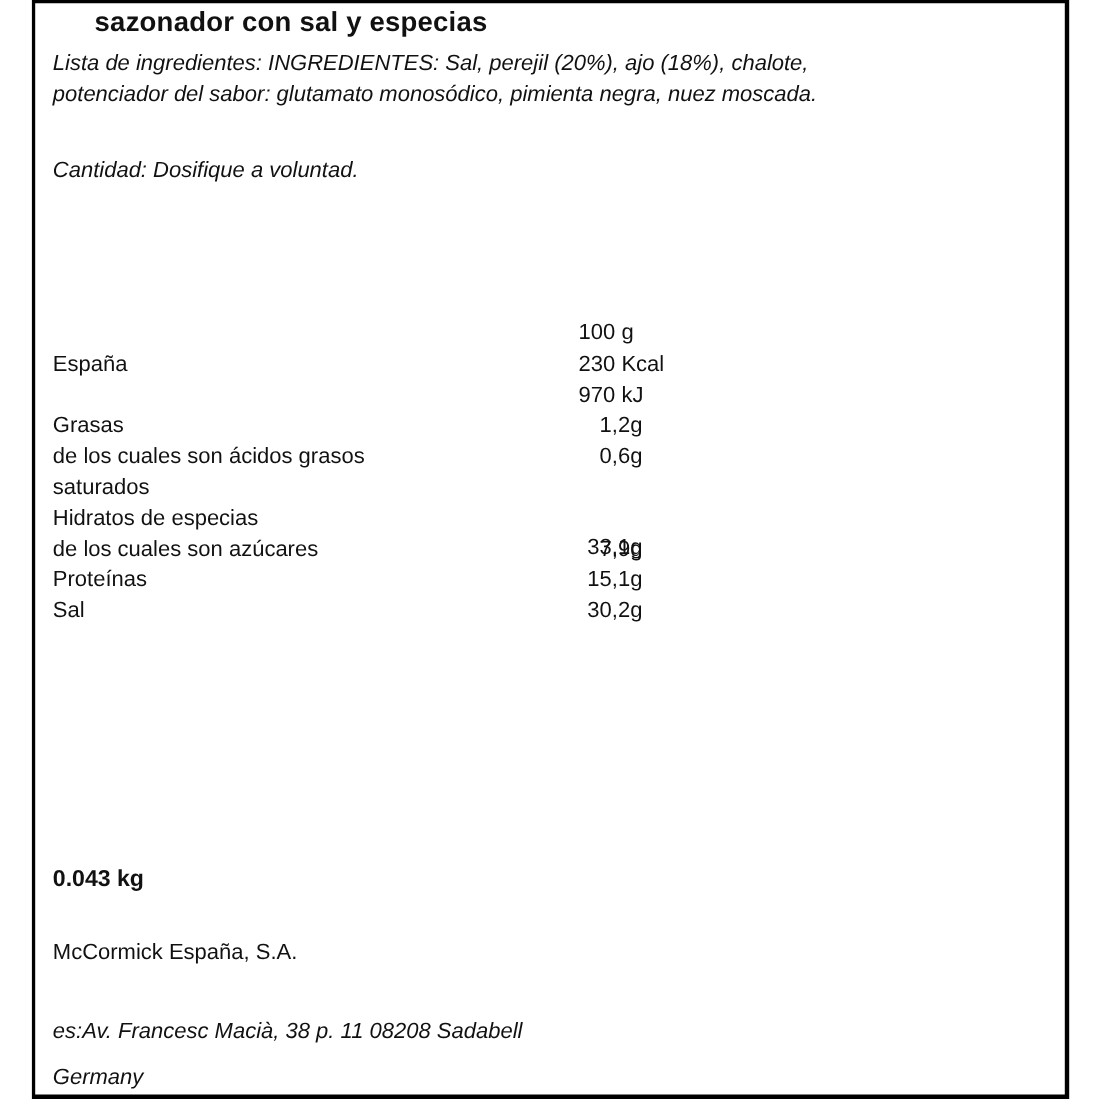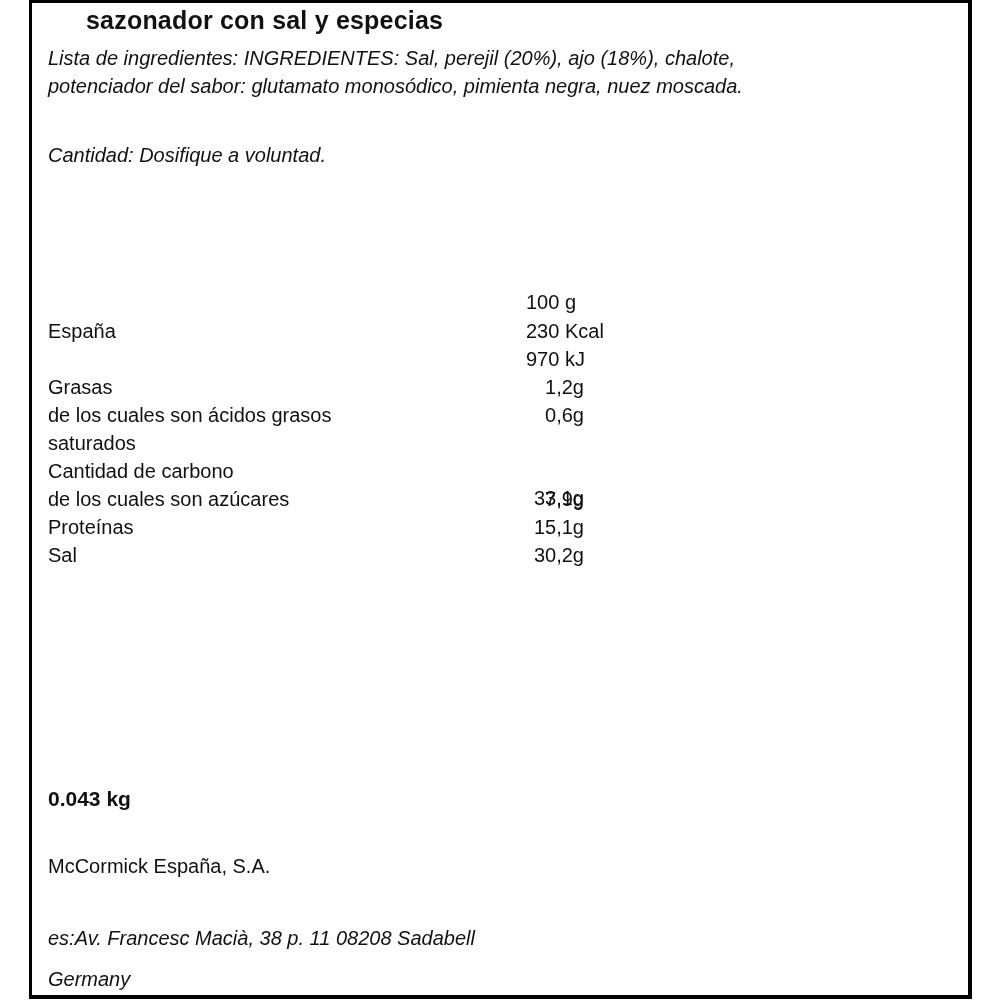--- a/index.html
+++ b/index.html
@@ -99,21 +99,21 @@
   <div class="nut-value" style="left:526px; top:345px;">970 kJ</div>
 
   <div class="nut-label" style="top:373px;">Grasas</div>
   <div class="nut-value val-right" style="top:373px;">1,2g</div>
 
   <div class="nut-label" style="top:401px;">de los cuales son ácidos grasos</div>
   <div class="nut-value val-right" style="top:401px;">0,6g</div>
 
   <div class="nut-label" style="top:429px;">saturados</div>
 
-  <div class="nut-label" style="top:457px;">Cantidad de carbono</div>
+  <div class="nut-label" style="top:457px;">Hidratos de especias</div>
   <div class="nut-value val-right" style="top:436px;margin-top:48px;">33,1g</div>
 
   <div class="nut-label" style="top:485px;">de los cuales son azúcares</div>
   <div class="nut-value val-right" style="top:485px;">7,9g</div>
 
   <div class="nut-label" style="top:513px;">Proteínas</div>
   <div class="nut-value val-right" style="top:513px;">15,1g</div>
 
   <div class="nut-label" style="top:541px;">Sal</div>
   <div class="nut-value val-right" style="top:541px;">30,2g</div>

